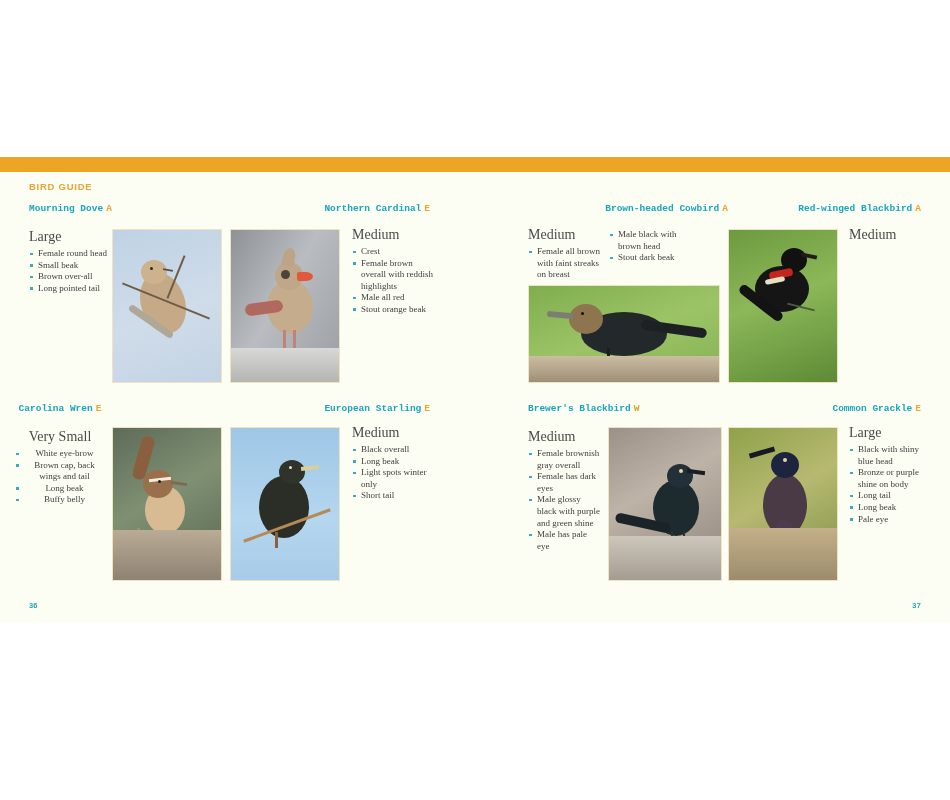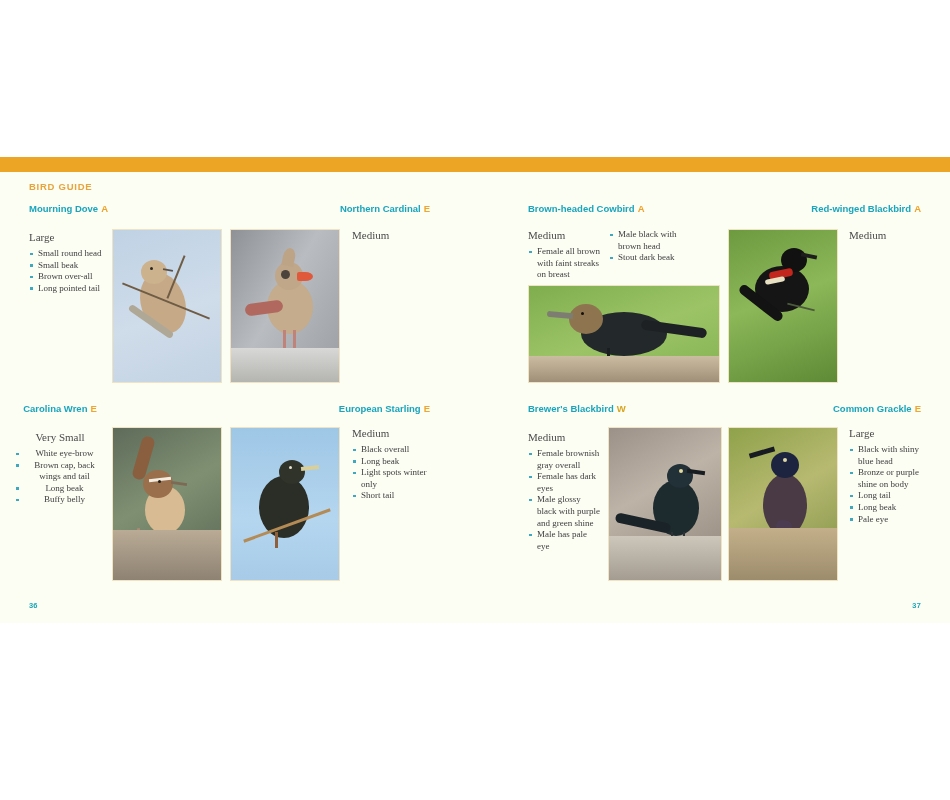--- a/index.html
+++ b/index.html
@@ -61,41 +61,41 @@
   }
   .folio.left-folio  { left: 29px; }
   .folio.right-folio { right: 29px; font-family: Liberation Mono, monospace; }
 
   
   .entry {
     position: absolute;
   }
 
   .entry-title {
-    font-family: Liberation Sans, sans-serif;
+    font-family: Liberation Mono, monospace;
     font-size: 9.5px;
     font-weight: bold;
     color: #18a5bd;
     white-space: nowrap;
     line-height: 12px;
   }
   .entry-title.align-right { text-align: right; }
 
   .code {
     font-weight: bold;
     font-size: 9.5px;
     margin-left: 3px;
   }
   .code.code-A { color: #eda22b; }
   .code.code-E { color: #f0a52c; }
   .code.code-W { color: #d8a520; }
 
   .size-label {
     font-family: "Liberation Serif", serif;
-    font-size: 11px;
+    font-size: 14px;
     color: #4a4a4a;
     line-height: 12px;
     margin-bottom: 5px;
     white-space: nowrap;
   }
 
   ul.traits {
     list-style: none;
     margin: 0;
     padding: 0;
@@ -150,21 +150,21 @@
 
   <div class="orange-band"></div>
   <div class="guide-kicker">BIRD GUIDE</div>
 
   <div class="page left">
 
     <div class="entry" style="left:29px; top:46px; width:80px;">
       <div class="entry-title"><span>Mourning Dove</span><span class="code code-A">A</span></div>
       <div class="size-label" style="margin-top:16px;">Large</div>
       <ul class="traits">
-        <li>Small round head</li>
+        <li>Female round head</li>
         <li>Small beak</li>
         <li>Brown over-all</li>
         <li>Long pointed tail</li>
       </ul>
     </div>
 
     <div class="photo bg-dove" style="left:112px; top:72px; width:110px; height:154px;">
       <div class="blob" style="left:28px; top:42px; width:44px; height:62px; background:#c6aa87; transform:rotate(-18deg);"></div>
       <div class="blob" style="left:28px; top:30px; width:26px; height:24px; background:#cdb28e;"></div>
       <div class="blob" style="left:37px; top:37px; width:3px; height:3px; background:#2b2722;"></div>
@@ -184,20 +184,26 @@
       <div class="blob" style="left:50px; top:40px; width:9px; height:9px; background:#4b433c;"></div>
       <div class="bird-part" style="left:66px; top:42px; width:16px; height:9px; background:#e0593a; border-radius:2px 50% 50% 2px;"></div>
       <div class="bird-part" style="left:14px; top:72px; width:38px; height:12px; background:#b0685f; transform:rotate(-8deg); border-radius:6px;"></div>
       <div class="bird-part" style="left:52px; top:100px; width:3px; height:20px; background:#c0837a;"></div>
       <div class="bird-part" style="left:62px; top:100px; width:3px; height:20px; background:#c0837a;"></div>
       <div class="ground" style="height:34px; background:linear-gradient(180deg,#d8d8d6 0%,#b4b4b1 100%);"></div>
     </div>
 
     <div class="entry" style="left:352px; top:72px; width:86px;">
       <div class="size-label">Medium</div>
+      <ul class="traits">
+        <li>Crest</li>
+        <li>Female brown overall with reddish highlights</li>
+        <li>Male all red</li>
+        <li>Stout orange beak</li>
+      </ul>
     </div>
 
     <div class="entry" style="left:15px; top:246px; width:90px;text-align:center;">
       <div class="entry-title"><span>Carolina Wren</span><span class="code code-E">E</span></div>
       <div class="size-label" style="margin-top:16px;">Very Small</div>
       <ul class="traits">
         <li>White eye-brow</li>
         <li>Brown cap, back wings and tail</li>
         <li>Long beak</li>
         <li>Buffy belly</li>
@@ -235,21 +241,21 @@
         <li>Light spots winter only</li>
         <li>Short tail</li>
       </ul>
     </div>
 
     <div class="folio left-folio">36</div>
   </div>
 
   <div class="page right">
 
-    <div class="entry" style="left:53px; top:46px; width:200px;">
+    <div class="entry" style="left:53px; top:46px; width:200px;text-align:right;">
       <div class="entry-title"><span>Brown-headed Cowbird</span><span class="code code-A">A</span></div>
     </div>
     <div class="entry" style="left:53px; top:72px; width:72px;">
       <div class="size-label">Medium</div>
       <ul class="traits">
         <li>Female all brown with faint streaks on breast</li>
       </ul>
     </div>
     <div class="entry" style="left:134px; top:72px; width:78px;">
       <ul class="traits">

